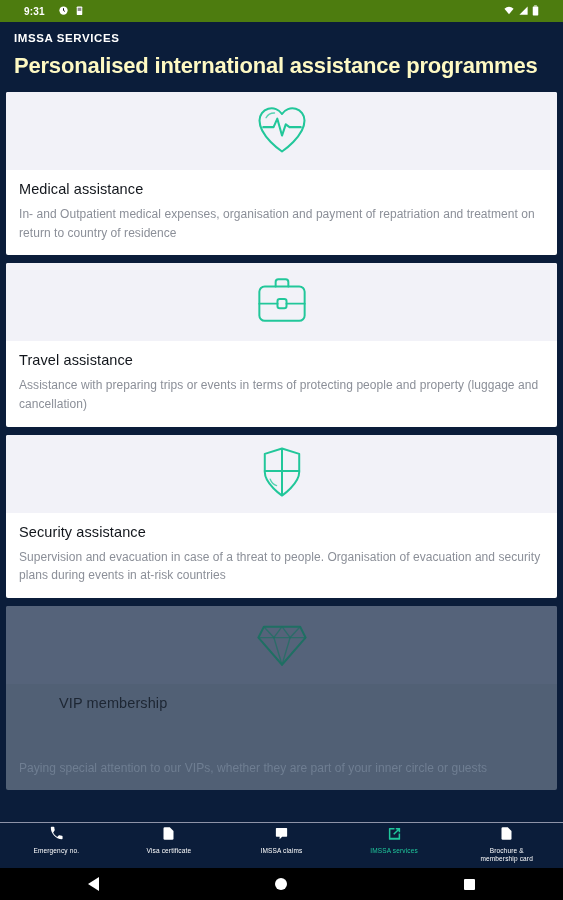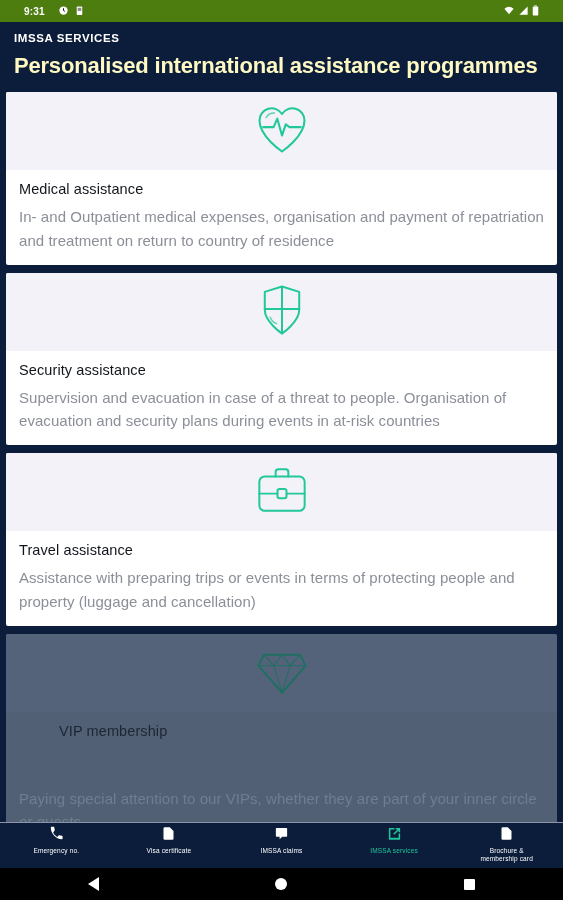--- a/index.html
+++ b/index.html
@@ -75,21 +75,21 @@
   }
   .card-body { padding:11px 13px 13px 13px; }
   .card-title {
     font-size:14.5px;
     color:#12161c;
     font-weight:normal;
     letter-spacing:.1px;
     margin-bottom:8px;
   }
   .card-desc {
-    font-size:15px;
+    font-size:12px;
     color:#8b8f98;
     line-height:1.55;
     letter-spacing:.05px;
   }
 
   
   .card.dimmed { background:#516075; }
   .card.dimmed .card-icon { background:#55637a; }
   .card.dimmed .card-title { color:#1d2633;margin-left:40px; }
   .card.dimmed .card-desc { color:#6f7e92;margin-top:48px; }
@@ -211,54 +211,54 @@
           <svg width="60" height="60" viewBox="0 0 64 64">
             <path class="icon-stroke" d="M32 56 C32 56 8 40 8 23 A13 13 0 0 1 32 16 A13 13 0 0 1 56 23 C56 40 32 56 32 56 Z"></path>
             <path class="icon-stroke" d="M12 30 H23 L27 21 L32 39 L36 27 L40 30 H52"></path>
             <path class="icon-stroke thin" d="M15 20 A10 10 0 0 1 24 15"></path>
           </svg>
         </span>
       </div>
       <div class="card-body">
         <div class="card-title">Medical assistance</div>
         <div class="card-desc">In- and Outpatient medical expenses, organisation and payment of repatriation and treatment on return to country of residence</div>
+      </div>
+    </div>
+
+    <div class="card">
+      <div class="card-icon">
+        <span>
+          <svg width="58" height="58" viewBox="0 0 64 64">
+            <rect class="icon-stroke" x="7" y="17" width="50" height="38" rx="6"></rect>
+            <path class="icon-stroke" d="M25 17 V12 A3 3 0 0 1 28 9 H36 A3 3 0 0 1 39 12 V17"></path>
+            <path class="icon-stroke" d="M7 36 H27 M37 36 H57"></path>
+            <rect class="icon-stroke" x="27" y="31" width="10" height="10" rx="2.5"></rect>
+          </svg>
+        </span>
+      </div>
+      <div class="card-body">
+        <div class="card-title">Travel assistance</div>
+        <div class="card-desc">Assistance with preparing trips or events in terms of protecting people and property (luggage and cancellation)</div>
       </div>
     </div>
 
     <div class="card">
       <div class="card-icon">
         <span>
           <svg width="58" height="58" viewBox="0 0 64 64">
             <path class="icon-stroke" d="M32 6 L13 12 C13 12 13 24 13 32 C13 45 32 58 32 58 C32 58 51 45 51 32 C51 24 51 12 51 12 Z"></path>
             <path class="icon-stroke" d="M32 7 V57"></path>
             <path class="icon-stroke" d="M13 31 H51"></path>
             <path class="icon-stroke thin" d="M19 40 A12 12 0 0 0 26 47"></path>
           </svg>
         </span>
       </div>
       <div class="card-body">
         <div class="card-title">Security assistance</div>
         <div class="card-desc">Supervision and evacuation in case of a threat to people. Organisation of evacuation and security plans during events in at-risk countries</div>
-      </div>
-    </div>
-
-    <div class="card">
-      <div class="card-icon">
-        <span>
-          <svg width="58" height="58" viewBox="0 0 64 64">
-            <rect class="icon-stroke" x="7" y="17" width="50" height="38" rx="6"></rect>
-            <path class="icon-stroke" d="M25 17 V12 A3 3 0 0 1 28 9 H36 A3 3 0 0 1 39 12 V17"></path>
-            <path class="icon-stroke" d="M7 36 H27 M37 36 H57"></path>
-            <rect class="icon-stroke" x="27" y="31" width="10" height="10" rx="2.5"></rect>
-          </svg>
-        </span>
-      </div>
-      <div class="card-body">
-        <div class="card-title">Travel assistance</div>
-        <div class="card-desc">Assistance with preparing trips or events in terms of protecting people and property (luggage and cancellation)</div>
       </div>
     </div>
 
     <div class="card dimmed">
       <div class="card-icon">
         <span>
           <svg width="62" height="58" viewBox="0 0 64 64">
             <path class="icon-stroke" d="M12 14 H52 L58 26 L32 56 L6 26 Z"></path>
             <path class="icon-stroke thin" d="M6 26 H58"></path>
             <path class="icon-stroke thin" d="M12 14 L23 26 L32 56"></path>

